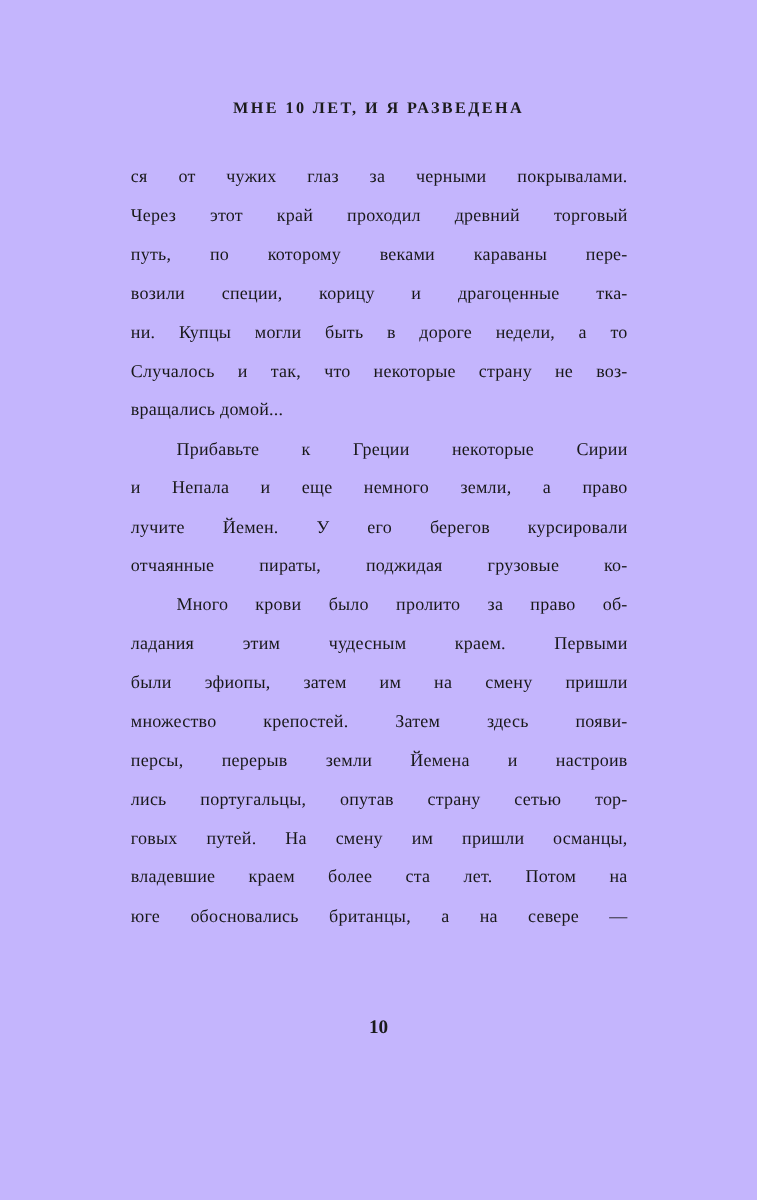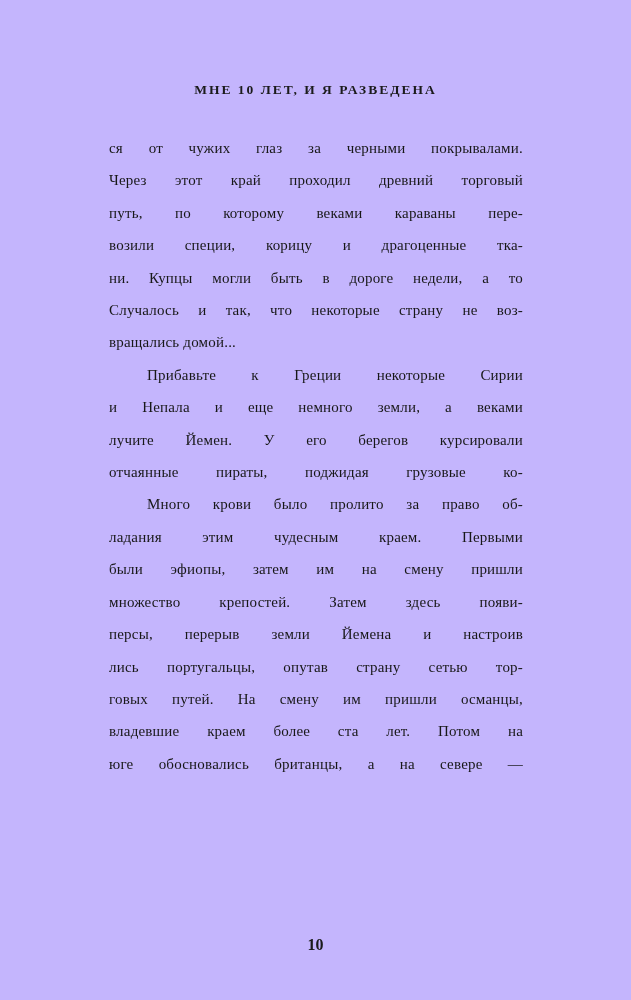--- a/index.html
+++ b/index.html
@@ -45,21 +45,21 @@
     letter-spacing: 0.2px;
   }
   .line.last {
     text-align-last: left;
   }
   .paragraph.indent .line:first-child {
     text-indent: 38px;
   }
   .page-number {
     position: absolute;
-    top: 936px;
+    top: 848px;
     left: 0;
     width: 100%;
     text-align: center;
     font-size: 16px;
     font-weight: bold;
     color: #1b1b1b;
   }
 </style>
 </head>
 <body>
@@ -72,21 +72,21 @@
         <div class="line">ся от чужих глаз за черными покрывалами.</div>
         <div class="line">Через этот край проходил древний торговый</div>
         <div class="line">путь, по которому веками караваны пере-</div>
         <div class="line">возили специи, корицу и драгоценные тка-</div>
         <div class="line">ни. Купцы могли быть в дороге недели, а то</div>
         <div class="line">Случалось и так, что некоторые страну не воз-</div>
         <div class="line last">вращались домой...</div>
       </div>
       <div class="paragraph indent">
         <div class="line">Прибавьте к Греции некоторые Сирии</div>
-        <div class="line">и Непала и еще немного земли, а веками</div>
+        <div class="line">и Непала и еще немного земли, а право</div>
         <div class="line">лучите Йемен. У его берегов курсировали</div>
         <div class="line">отчаянные пираты, поджидая грузовые ко-</div>
       </div>
       <div class="paragraph indent">
         <div class="line">Много крови было пролито за право об-</div>
         <div class="line">ладания этим чудесным краем. Первыми</div>
         <div class="line">были эфиопы, затем им на смену пришли</div>
         <div class="line">множество крепостей. Затем здесь появи-</div>
         <div class="line">персы, перерыв земли Йемена и настроив</div>
         <div class="line">лись португальцы, опутав страну сетью тор-</div>

